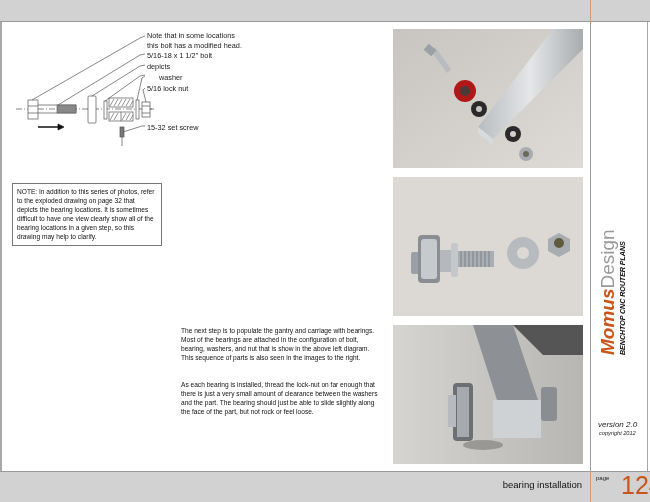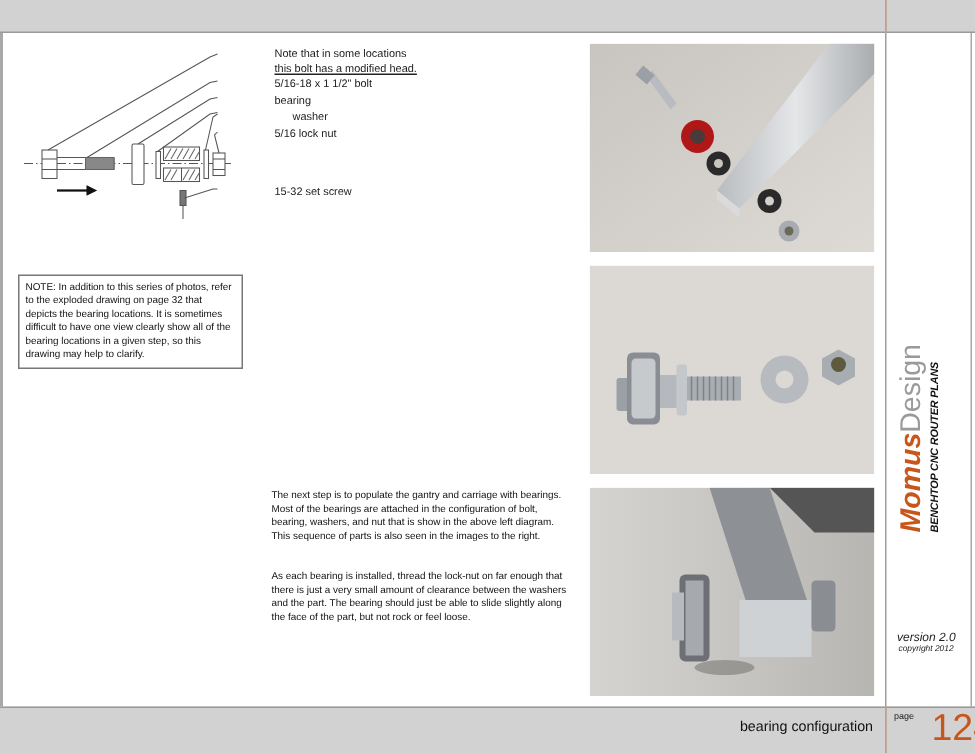--- a/index.html
+++ b/index.html
@@ -9,21 +9,21 @@
     .header-bar { position: absolute; left: 0; top: 0; width: 650px; height: 22px; background: #d2d2d2; border-bottom: 1px solid #9a9a9a; }
     .footer-bar { position: absolute; left: 0; top: 471px; width: 650px; height: 31px; background: #d2d2d2; border-top: 1px solid #9a9a9a; }
     .left-border { position: absolute; left: 0; top: 22px; width: 2px; height: 449px; background: #a8a8a8; }
     .right-edge { position: absolute; left: 647px; top: 22px; width: 1px; height: 449px; background: #a8a8a8; }
     .divider-v { position: absolute; left: 590px; top: 0; width: 1px; height: 502px; background: #9e9e9e; }
     .divider-v-orange-top { position: absolute; left: 590px; top: 0; width: 1px; height: 22px; background: #d29a7a; }
     .divider-v-orange-bot { position: absolute; left: 590px; top: 471px; width: 1px; height: 31px; background: #d29a7a; }
 
     
     .diagram { position: absolute; left: 10px; top: 28px; width: 280px; height: 130px; }
-    .callout { position: absolute; font-size: 7.3px; line-height: 9px; color: #222; white-space: nowrap; margin-left: 36px; }
+    .callout { position: absolute; font-size: 7.3px; line-height: 9px; color: #222; white-space: nowrap; }
 
     .note-box { position: absolute; left: 12px; top: 183px; width: 150px; height: 63px; border: 1px solid #777; padding: 3px 4px; font-size: 6.6px; line-height: 9px; color: #111; }
 
     .body-text { position: absolute; left: 181px; width: 200px; font-size: 6.6px; line-height: 9.1px; color: #111; }
 
     .photo { position: absolute; left: 393px; width: 190px; height: 139px; overflow: hidden; }
 
     .brand { position: absolute; left: 592px; top: 215px; width: 55px; height: 140px; }
     .brand-rot { position: absolute; left: 0; top: 0; width: 140px; height: 40px; transform-origin: 0 0; transform: translate(6px, 140px) rotate(-90deg); }
     .brand-line1 { font-size: 19px; line-height: 20px; white-space: nowrap; }
@@ -89,23 +89,23 @@
       <path d="M22 72 L130 10 L135 8"></path>
       <path d="M48 77 L130 27 L135 26"></path>
       <path d="M82 68 L130 38 L135 37"></path>
       <path d="M95 73 L130 48 L135 47 M127 72 L132 50 L135 48"></path>
       <path d="M136 74 L133 62 L135 60"></path>
       <path d="M113 104 L132 98 L135 98"></path>
       <path d="M140 81 L144 81"></path>
     </g>
   </svg>
   <div class="callout" style="left:137px; top:3px;">Note that in some locations</div>
-  <div class="callout" style="left:137px; top:13px;text-decoration:underline;">this bolt has a modified head.</div>
+  <div class="callout" style="left:137px; top:13px;">this bolt has a modified head.</div>
   <div class="callout" style="left:137px; top:23px;">5/16-18 x 1 1/2" bolt</div>
-  <div class="callout" style="left:137px; top:34px;">bearing</div>
+  <div class="callout" style="left:137px; top:34px;">depicts</div>
   <div class="callout" style="left:137px; top:45px;padding-left:12px;">washer</div>
   <div class="callout" style="left:137px; top:56px;text-align:right;">5/16 lock nut</div>
   <div class="callout" style="left:137px; top:95px;">15-32 set screw</div>
 </div>
 
 <div class="note-box">NOTE: In addition to this series of photos, refer to the exploded drawing on page 32 that depicts the bearing locations.  It is sometimes difficult to have one view clearly show all of the bearing locations in a given step, so this drawing may help to clarify.</div>
 
 <div class="body-text" style="top:326px;">The next step is to populate the gantry and carriage with bearings.  Most of the bearings are attached in the configuration of bolt, bearing, washers, and nut that is show in the above left diagram.  This sequence of parts is also seen in the images to the right.</div>
 <div class="body-text" style="top:380px;">As each bearing is installed, thread the lock-nut on far enough that there is just a very small amount of clearance between the washers and the part.  The bearing should just be able to slide slightly along the face of the part, but not rock or feel loose.</div>
 
@@ -180,15 +180,15 @@
     <div class="brand-line1">
       <span class="brand-momus">Momus</span><span class="brand-design">Design</span>
     </div>
     <div class="brand-line2">BENCHTOP CNC ROUTER PLANS</div>
   </div>
 </div>
 
 <div class="version">version 2.0</div>
 <div class="copyright">copyright 2012</div>
 
-<div class="section-title">bearing configuration</div>
+<div class="section-title">bearing installation</div>
 <div class="page-label">page</div>
 <div class="page-num">124</div>
 
 </body></html>

